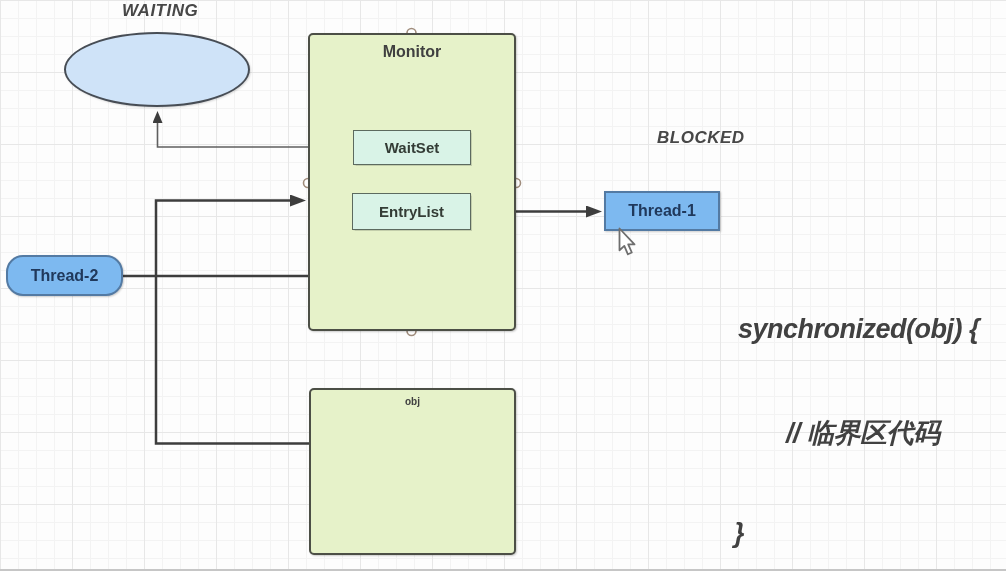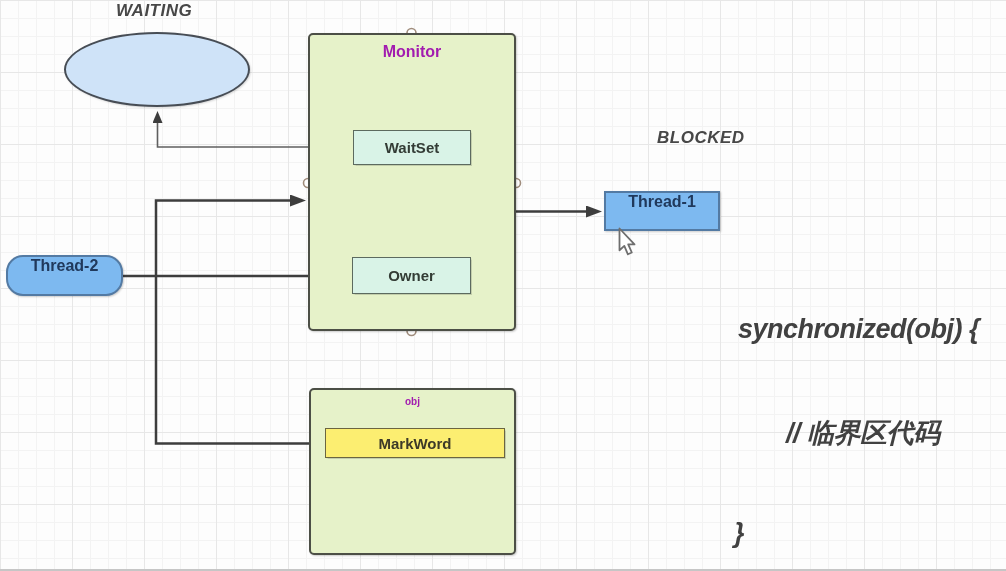--- a/index.html
+++ b/index.html
@@ -23,37 +23,37 @@
   .ellipse{
     left:64px;top:32px;width:186px;height:75px;border-radius:50%;
     background:#cfe3f8;border:2.5px solid #474d55;
     box-shadow:1px 1px 2px rgba(0,0,0,0.15);
   }
   .container-box{
     background:#e6f2c9;border:2px solid #4c4f46;border-radius:5px;
     box-shadow:1px 1px 2px rgba(0,0,0,0.2);
   }
   .container-title{
-    text-align:center;font-weight:bold;font-size:16px;color:#a21caf;margin-top:8px;
+    text-align:center;font-weight:bold;font-size:16px;color:#404040;margin-top:8px;
   }
   .field-box{
     background:#d9f3e7;border:1.5px solid #5c6a5f;
     display:flex;align-items:center;justify-content:center;
     font-weight:bold;font-size:15px;color:#333c35;
     box-shadow:0.5px 0.5px 1px rgba(0,0,0,0.15);
   }
   .markword-box{
     background:#fcee71;border:1.5px solid #6b6540;
     display:flex;align-items:center;justify-content:center;
     font-weight:bold;font-size:15px;color:#3d3a28;
     box-shadow:0.5px 0.5px 1px rgba(0,0,0,0.15);
   }
   .thread-box{
     background:#7db9f0;border:2px solid #537aa3;
-    display:flex;align-items:flex-start;justify-content:center;
+    display:flex;align-items:center;justify-content:center;
     font-weight:bold;font-size:16px;color:#20395c;
     box-shadow:1px 1px 2px rgba(0,0,0,0.2);
   }
   .code-text{
     font-weight:bold;font-style:italic;font-size:27px;color:#414141;letter-spacing:-0.5px;
     white-space:nowrap;
     margin-left:28px;
   }
   svg.overlay{position:absolute;left:0;top:0;pointer-events:none;}
 </style>
@@ -81,39 +81,36 @@
     <path d="M 472 211.5 L 588 211.5" fill="none" stroke="#3d3d3d" stroke-width="2.5" marker-end="url(#arrowThick)"></path>
 
     <g>
       <circle cx="411.5" cy="33" r="4.5" fill="#ffffff" stroke="#a08d7d" stroke-width="1.6"></circle>
       <circle cx="308" cy="183" r="4.5" fill="#ffffff" stroke="#a08d7d" stroke-width="1.6"></circle>
       <circle cx="516" cy="183" r="4.5" fill="#ffffff" stroke="#a08d7d" stroke-width="1.6"></circle>
       <circle cx="411.5" cy="331" r="4.5" fill="#ffffff" stroke="#a08d7d" stroke-width="1.6"></circle>
     </g>
   </svg>
 
-  <div class="abs state-label" style="left:116px;top:1px;text-align:right;">WAITING</div>
+  <div class="abs state-label" style="left:122px;top:1px;text-align:right;">WAITING</div>
 
   <div class="abs ellipse"></div>
 
   <div class="abs container-box" style="left:308px;top:33px;width:208px;height:298px;">
     <div class="container-title">Monitor</div>
   </div>
   <div class="abs field-box" style="left:353px;top:130px;width:118px;height:35px;text-align:center;">
     <span>WaitSet</span>
   </div>
-  <div class="abs field-box" style="left:352px;top:257px;width:119px;height:37px;">
-    <span>Owner</span>
+  <div class="abs field-box" style="left:352px;top:193px;width:119px;height:37px;">
+    <span>EntryList</span>
   </div>
 
   <div class="abs container-box" style="left:309px;top:388px;width:207px;height:167px;">
     <div class="container-title" style="font-size:10px;margin-top:6px;">obj</div>
-  </div>
-  <div class="abs markword-box" style="left:325px;top:428px;width:180px;height:30px;">
-    <span>MarkWord</span>
   </div>
 
   <div class="abs thread-box" style="left:604px;top:191px;width:116px;height:40px;">
     <span>Thread-1</span>
   </div>
   <div class="abs thread-box" style="left:6px;top:255px;width:117px;height:41px;border-radius:17px;">
     <span>Thread-2</span>
   </div>
 
   <div class="abs state-label" style="left:657px;top:128px;font-style:italic;">BLOCKED</div>

